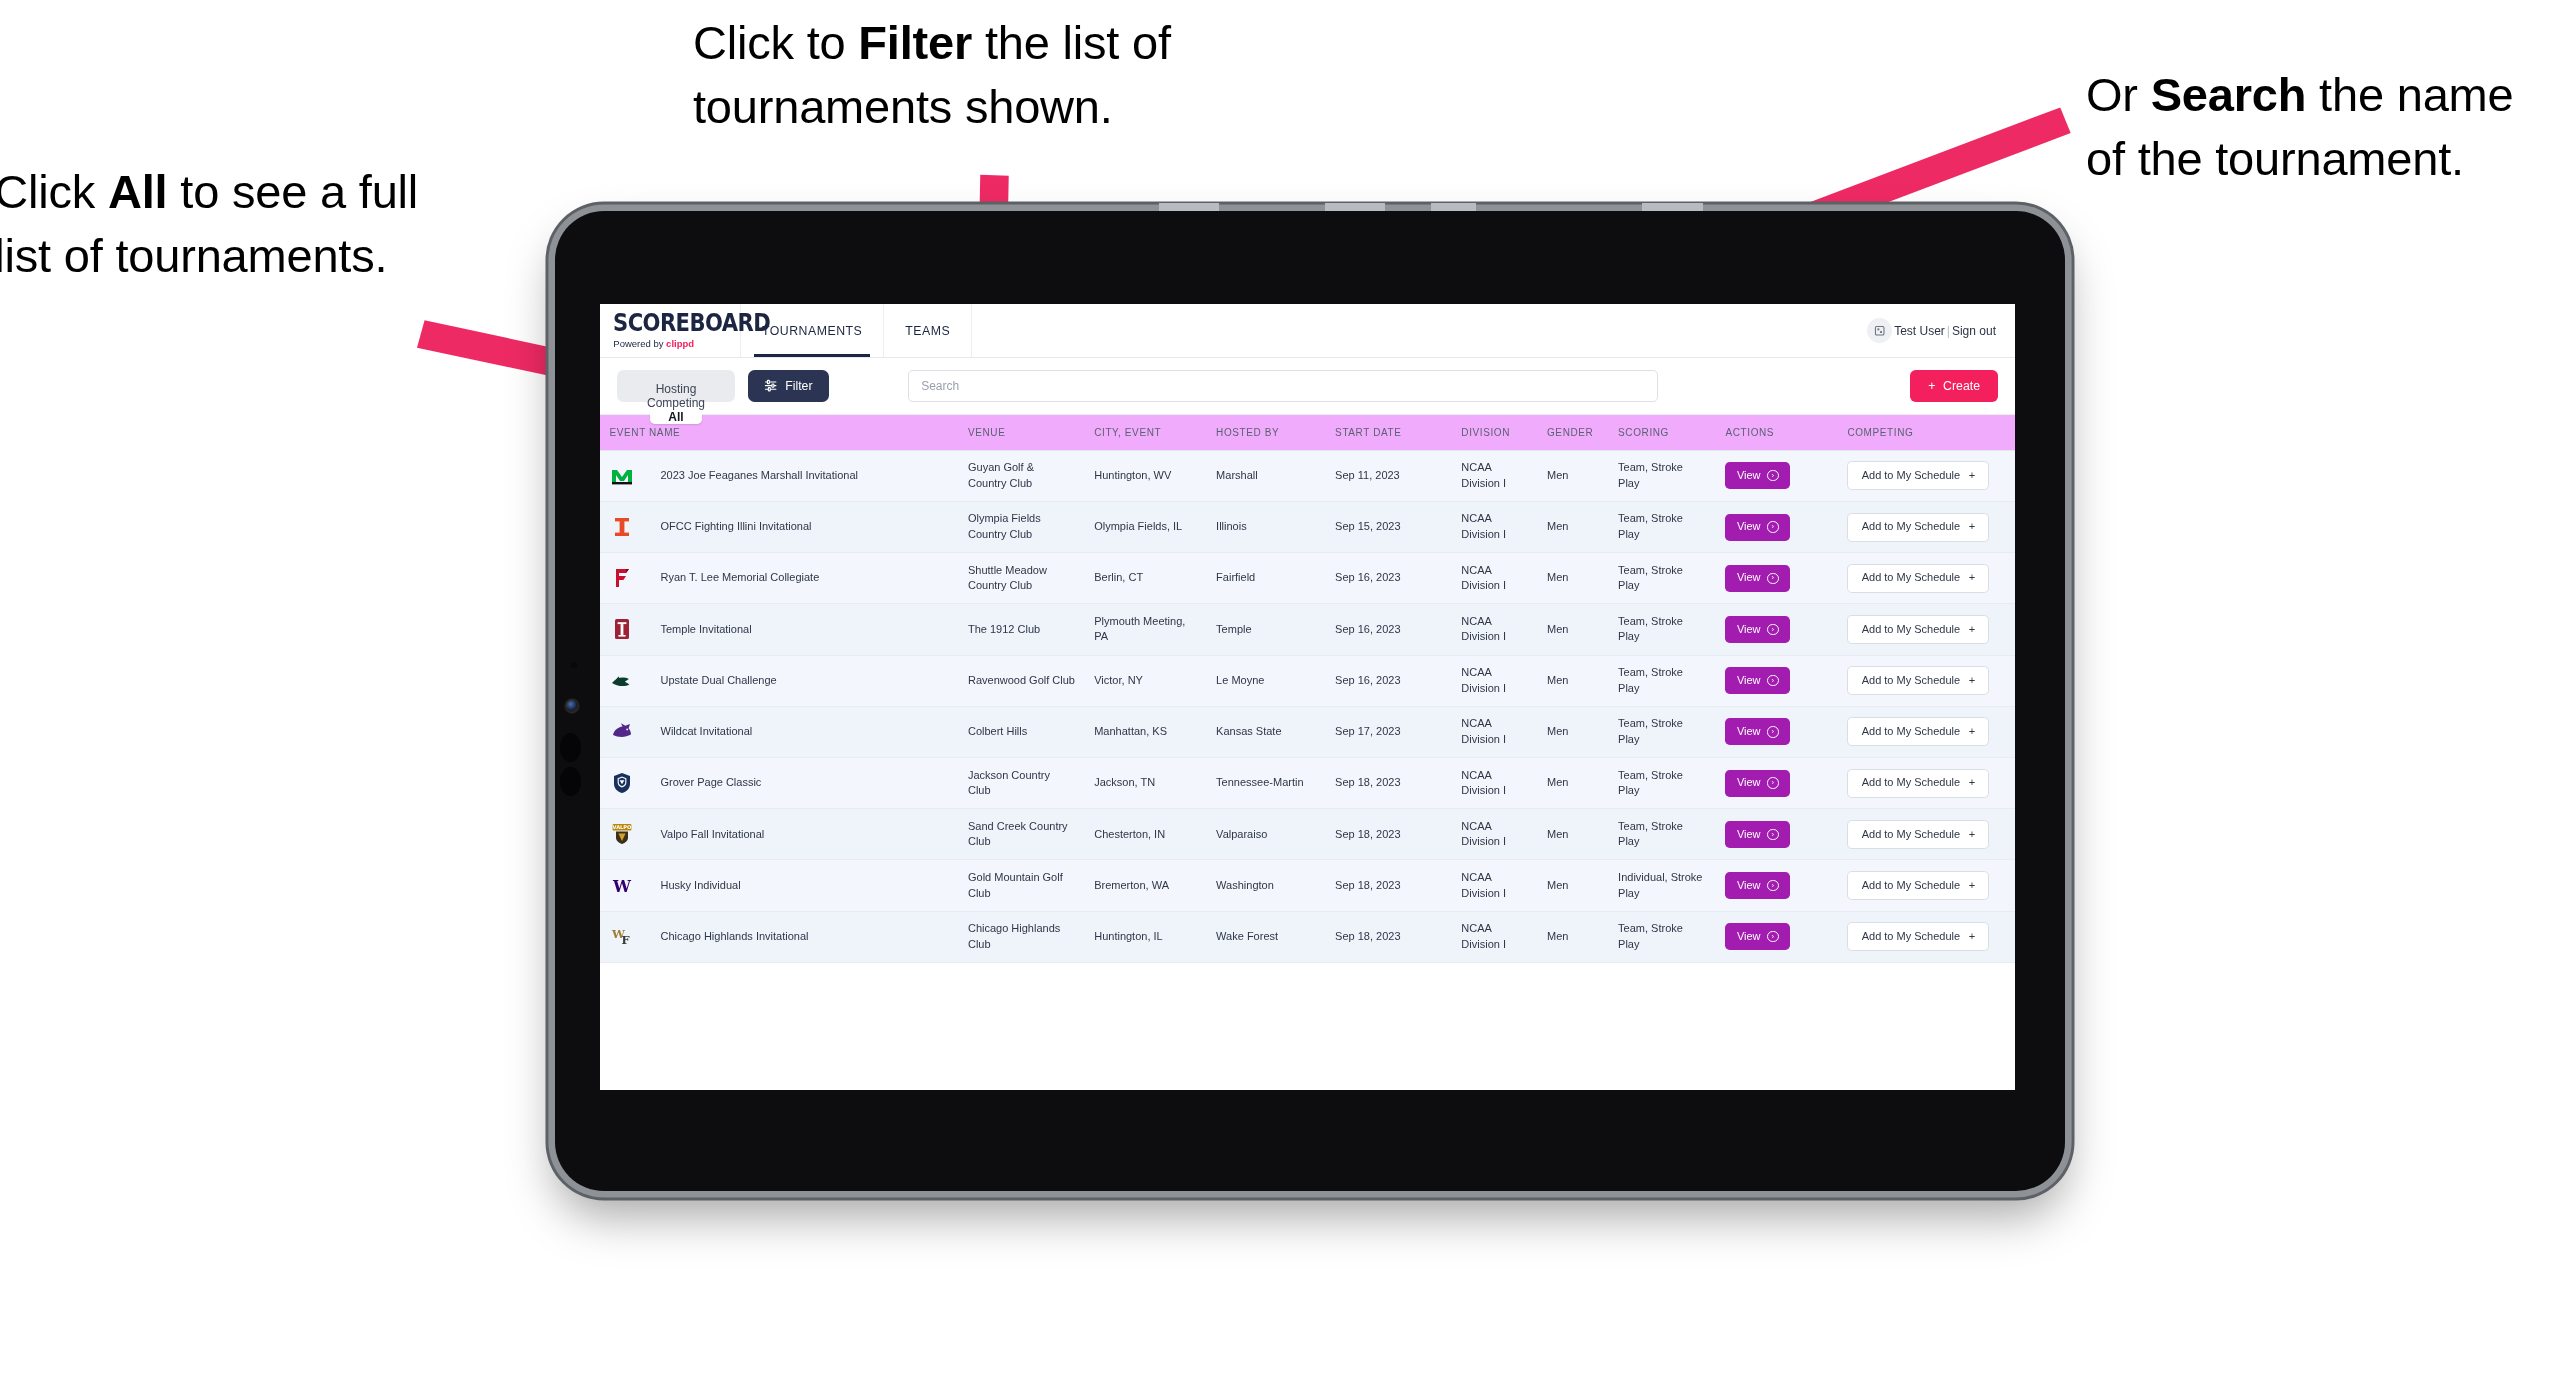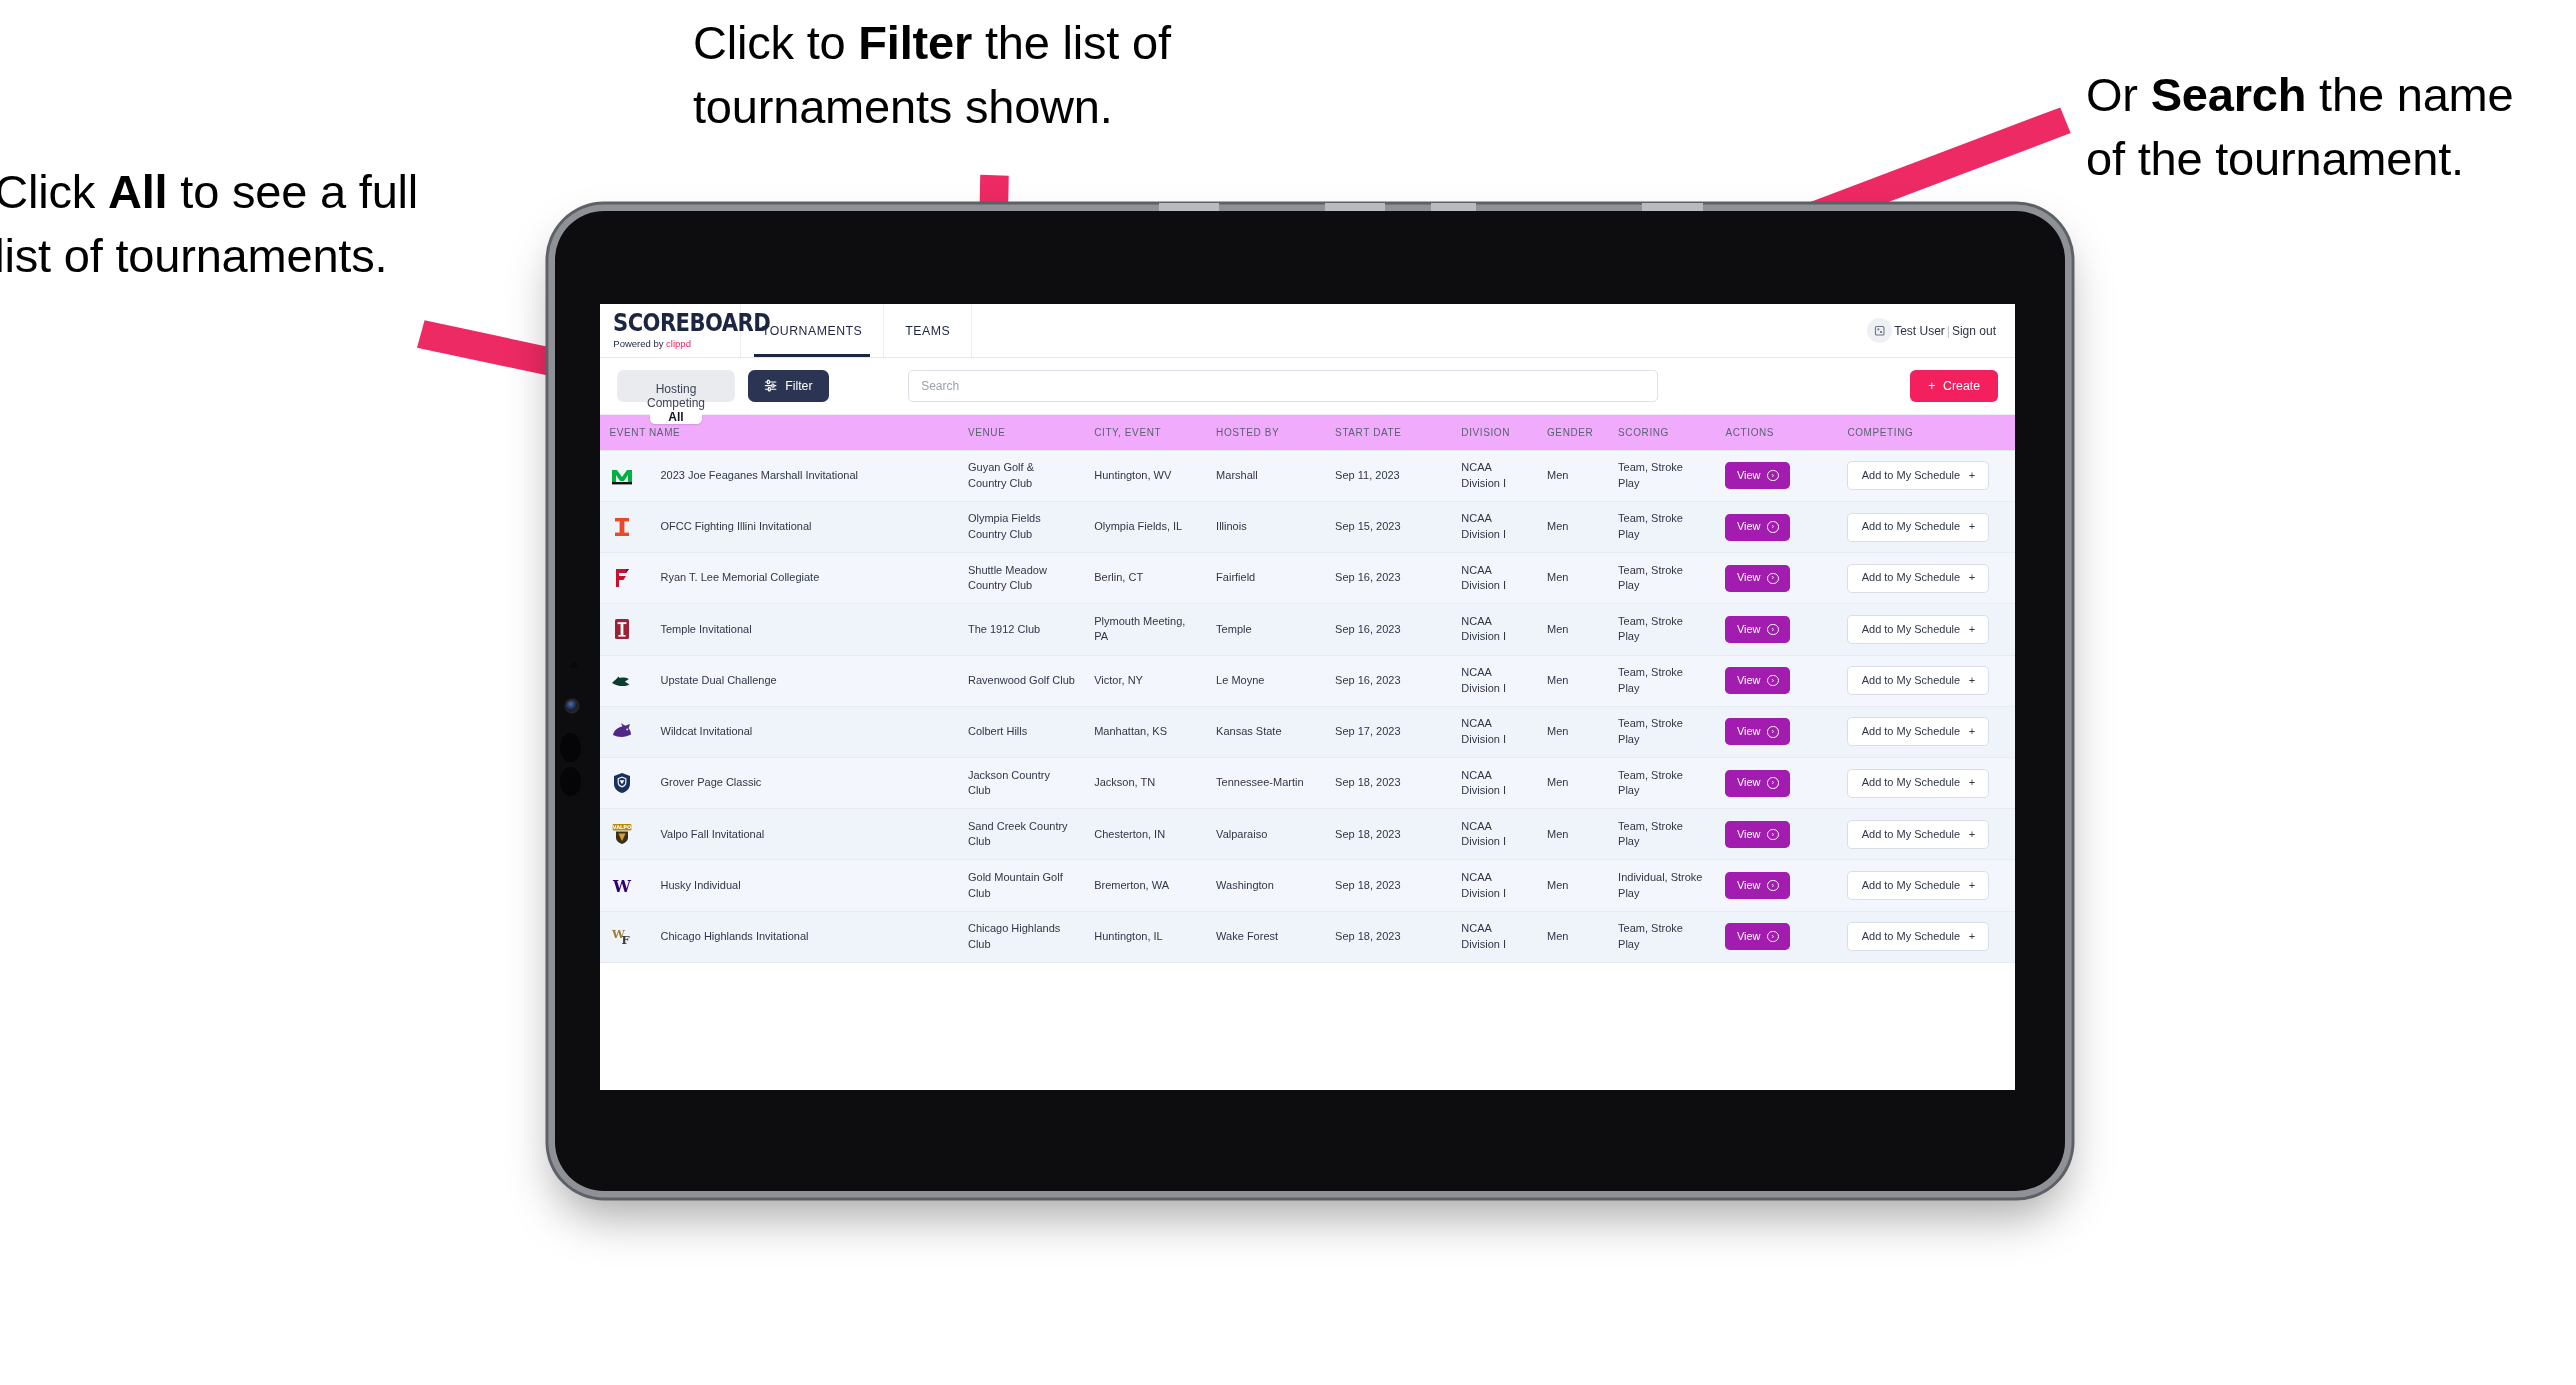--- a/index.html
+++ b/index.html
@@ -76,21 +76,21 @@
     justify-content: center; padding-left: 13.3px;
     border-right: 0.9px solid #eceef1;
   }
   #logo-word {
     font-family: "DejaVu Sans", sans-serif;
     font-weight: 700; font-size: 22px; letter-spacing: -0.6px;
     color: #1c2541; line-height: 1;
     transform: scaleY(1.12) scaleX(0.96); transform-origin: left center;
   }
   #logo-sub { font-size: 9.5px; color: #1c2541; margin-top: 4.7px; line-height: 1; }
-  #logo-sub .brand { color: #f4205e; font-weight: 400; margin-top: 37px; }
+  #logo-sub .brand { color: #f4205e; font-weight: 700; margin-top: 37px; }
 
   .navtab {
     display: flex; align-items: center; padding: 0 21px;
     font-size: 12.3px; letter-spacing: 0.5px; color: #1c2541;
     border-right: 0.9px solid #eceef1; position: relative; cursor: pointer;
   }
   .navtab.active::after {
     content: ""; position: absolute; left: 13.3px; right: 13.3px; bottom: 0;
     height: 2.8px; background: #1c2541;
   }

